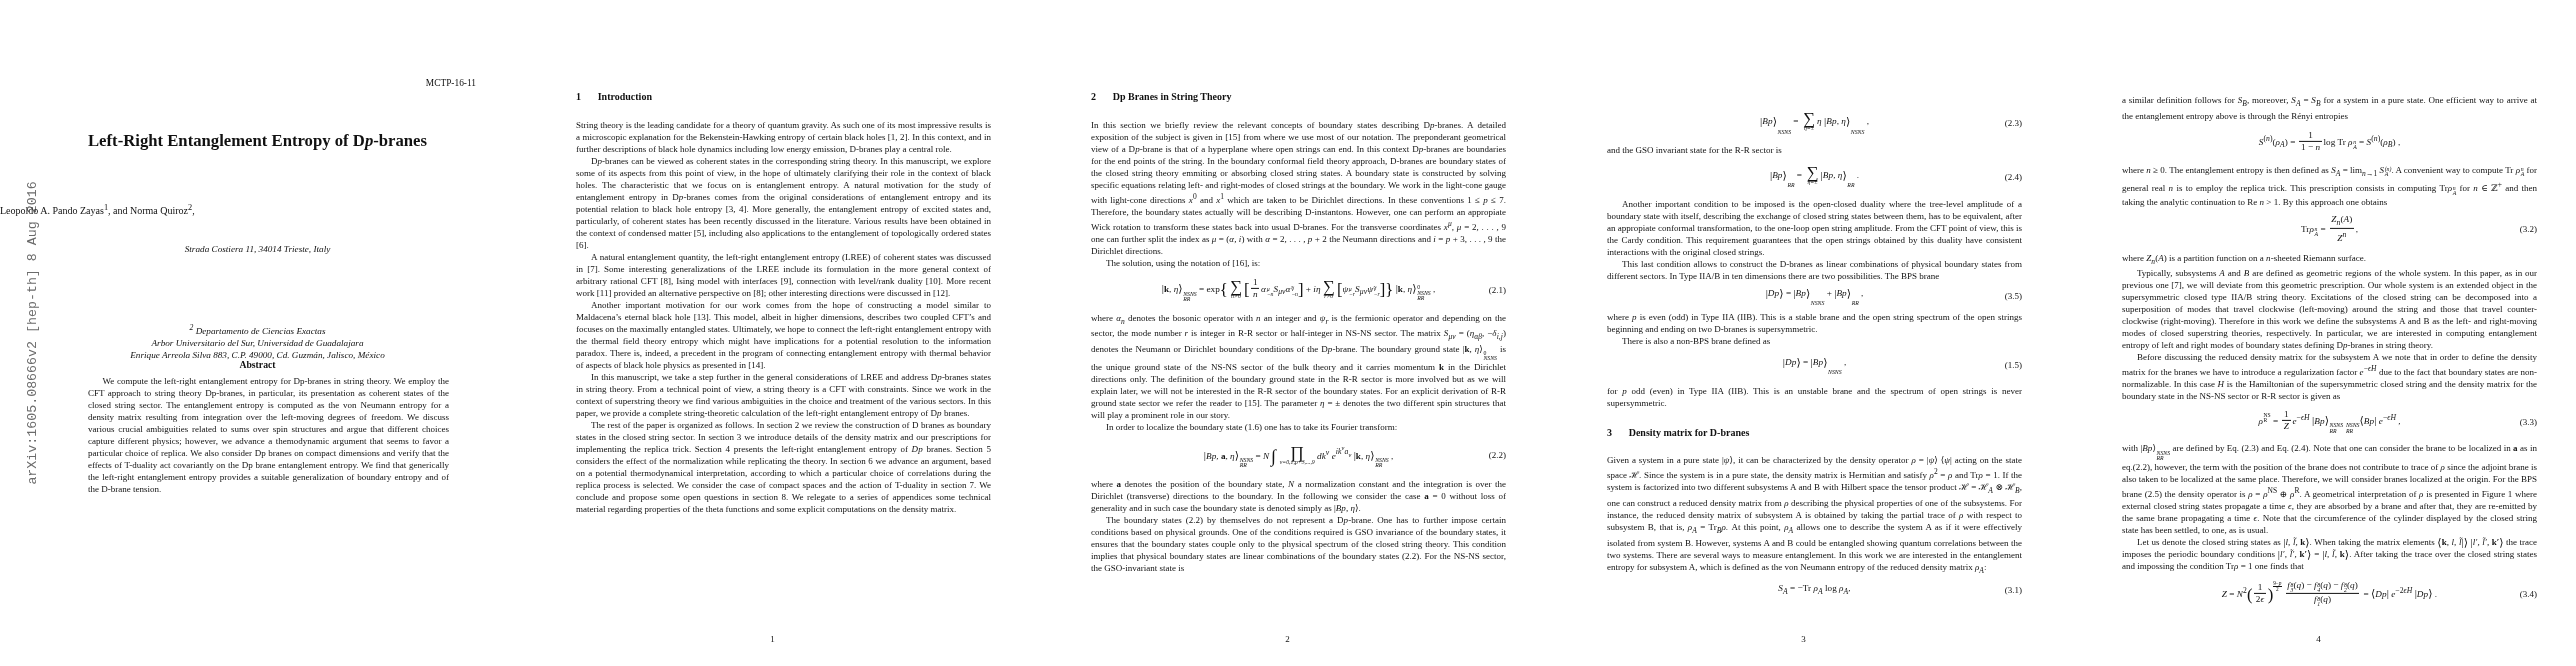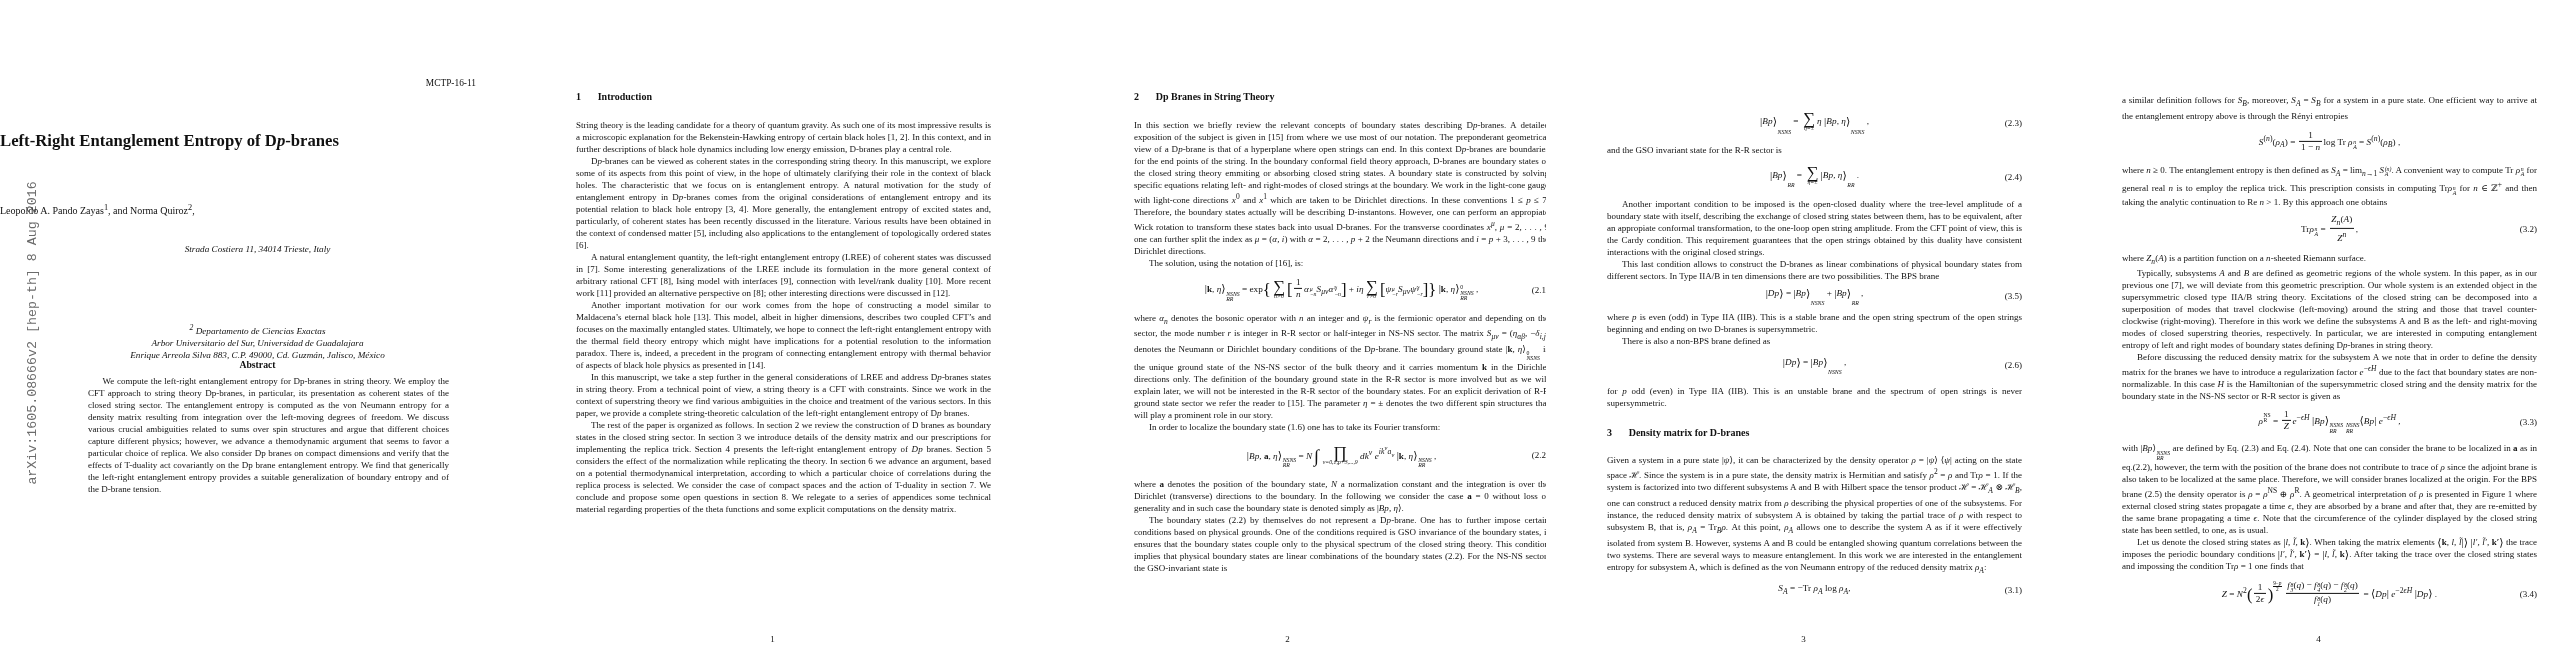--- a/index.html
+++ b/index.html
@@ -3,32 +3,32 @@
 <meta charset="utf-8">
 <style>
   html,body{margin:0;padding:0;background:#ffffff;}
   .canvas{position:relative;width:2576px;height:667px;background:#ffffff;overflow:hidden;
           font-family:"Liberation Serif","DejaVu Serif",serif;color:#111;}
   .page{position:absolute;top:0;width:515px;height:667px;background:#ffffff;}
   #pg0{left:0;} #pg1{left:515px;} #pg2{left:1030px;} #pg3{left:1546px;} #pg4{left:2061px;}
 
   
   .report-number{position:absolute;top:78px;right:39px;font-size:9.4px;}
-  .paper-title{position:absolute;top:131px;left:0;width:100%;font-size:16.7px;font-weight:bold;}
+  .paper-title{position:absolute;top:131px;left:0;width:100%;text-align:center;font-size:16.7px;font-weight:bold;}
   .authors{position:absolute;top:203px;left:0;width:100%;text-align:left;font-size:10px;}
   .affil{position:absolute;left:0;width:100%;text-align:center;font-style:italic;font-size:9.2px;line-height:12.2px;}
   .abstract-head{position:absolute;top:359px;left:0;width:100%;text-align:center;font-weight:bold;font-size:9.7px;}
   .abstract-body{position:absolute;top:375px;left:88px;width:361px;font-size:9px;line-height:12px;text-align:justify;text-indent:14.5px;}
   .watermark{position:absolute;left:32px;top:333px;transform:translate(-50%,-50%) rotate(-90deg);
              white-space:nowrap;font-family:"Liberation Mono","DejaVu Sans Mono",monospace;
              font-size:13.3px;letter-spacing:0px;}
 
   
   .col{position:absolute;left:61px;width:415px;font-size:9px;line-height:12px;overflow:hidden;}
-  #pg1 .col{top:89px;height:547px;} #pg2 .col{top:89px;height:547px;margin-left:43px;}
+  #pg1 .col{top:89px;height:547px;} #pg2 .col{top:89px;height:547px;}
   #pg3 .col{top:103px;height:536px;} #pg4 .col{top:94px;height:545px;}
   .col p{margin:0;text-align:justify;}
   .ind{text-indent:15px;} .noind{text-indent:0;}
   .sec-head{font-weight:bold;font-size:10px;margin:0 0 13.3px 0;line-height:16.7px;}
   .sec-head .sec-num{margin-right:16.7px;}
   .sec-head.mid{margin-top:16.7px;margin-bottom:12.2px;}
   .pagenum{position:absolute;bottom:23px;left:0;width:100%;text-align:center;font-size:9px;}
 
   
   .eq{position:relative;display:flex;justify-content:center;align-items:center;margin:9.4px 0;font-size:9.2px;line-height:11px;}
@@ -128,21 +128,21 @@
       <p class="ind">Another important condition to be imposed is the open-closed duality where the tree-level amplitude of a boundary state with itself, describing the exchange of closed string states between them, has to be equivalent, after an appropiate conformal transformation, to the one-loop open string amplitude. From the CFT point of view, this is the Cardy condition. This requirement guarantees that the open strings obtained by this duality have consistent interactions with the original closed strings.</p>
       <p class="ind">This last condition allows to construct the D-branes as linear combinations of physical boundary states from different sectors. In Type IIA/B in ten dimensions there are two possibilities. The BPS brane</p>
       <div class="eq" style="margin:5.6px 0">
         <span class="eq-body"><span class="big">|</span><i>Dp</i><span class="big">⟩</span> = <span class="big">|</span><i>Bp</i><span class="big">⟩</span><span class="stk"><span>NSNS</span></span> + <span class="big">|</span><i>Bp</i><span class="big">⟩</span><span class="stk"><span>RR</span></span> ,</span>
         <span class="eq-label">(3.5)</span>
       </div>
       <p class="noind">where <i>p</i> is even (odd) in Type IIA (IIB). This is a stable brane and the open string spectrum of the open strings beginning and ending on two D-branes is supersymmetric.</p>
       <p class="ind">There is also a non-BPS brane defined as</p>
       <div class="eq">
         <span class="eq-body"><span class="big">|</span><i>Dp</i><span class="big">⟩</span> = <span class="big">|</span><i>Bp</i><span class="big">⟩</span><span class="stk"><span>NSNS</span></span> ,</span>
-        <span class="eq-label">(2.6)</span>
+        <span class="eq-label">(1.5)</span>
       </div>
       <p class="noind">for <i>p</i> odd (even) in Type IIA (IIB). This is an unstable brane and the spectrum of open strings is never supersymmetric.</p>
       <div class="sec-head mid">
         <span class="sec-num">3</span><span>Density matrix for D-branes</span>
       </div>
       <p class="noind">Given a system in a pure state |<i>ψ</i>⟩, it can be characterized by the density operator <i>ρ</i> = |<i>ψ</i>⟩ ⟨<i>ψ</i>| acting on the state space ℋ. Since the system is in a pure state, the density matrix is Hermitian and satisfy <i>ρ</i><sup>2</sup> = <i>ρ</i> and Tr<i>ρ</i> = 1. If the system is factorized into two different subsystems A and B with Hilbert space the tensor product ℋ = ℋ<sub><i>A</i></sub> ⊗ ℋ<sub><i>B</i></sub>, one can construct a reduced density matrix from <i>ρ</i> describing the physical properties of one of the subsystems. For instance, the reduced density matrix of subsystem A is obtained by taking the partial trace of <i>ρ</i> with respect to subsystem B, that is, <i>ρ</i><sub><i>A</i></sub> = Tr<sub><i>B</i></sub><i>ρ</i>. At this point, <i>ρ</i><sub><i>A</i></sub> allows one to describe the system A as if it were effectively isolated from system B. However, systems A and B could be entangled showing quantum correlations between the two systems. There are several ways to measure entanglement. In this work we are interested in the entanglement entropy for subsystem A, which is defined as the von Neumann entropy of the reduced density matrix <i>ρ</i><sub><i>A</i></sub>:</p>
       <div class="eq" style="margin:6.7px 0 0 0">
         <span class="eq-body"><i>S</i><sub><i>A</i></sub> = −Tr <i>ρ</i><sub><i>A</i></sub> log <i>ρ</i><sub><i>A</i></sub>,</span>
         <span class="eq-label">(3.1)</span>
       </div>

